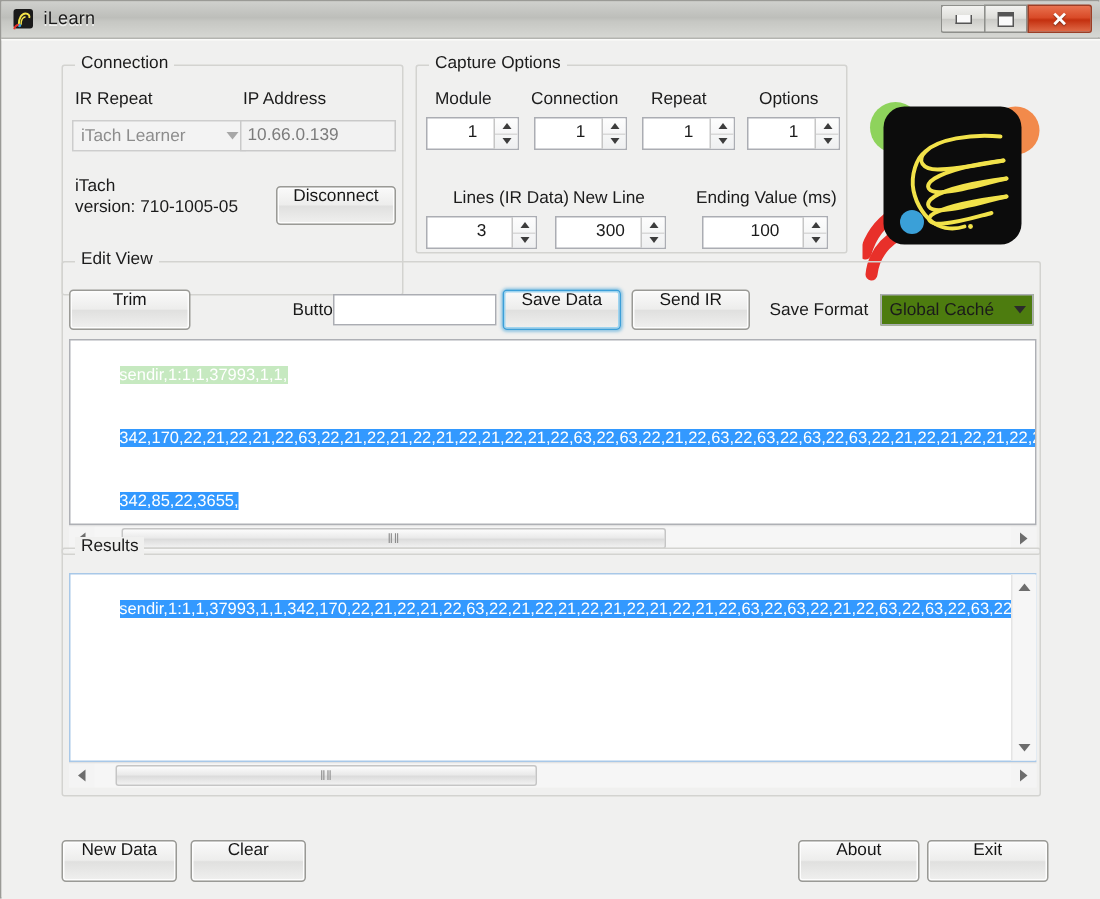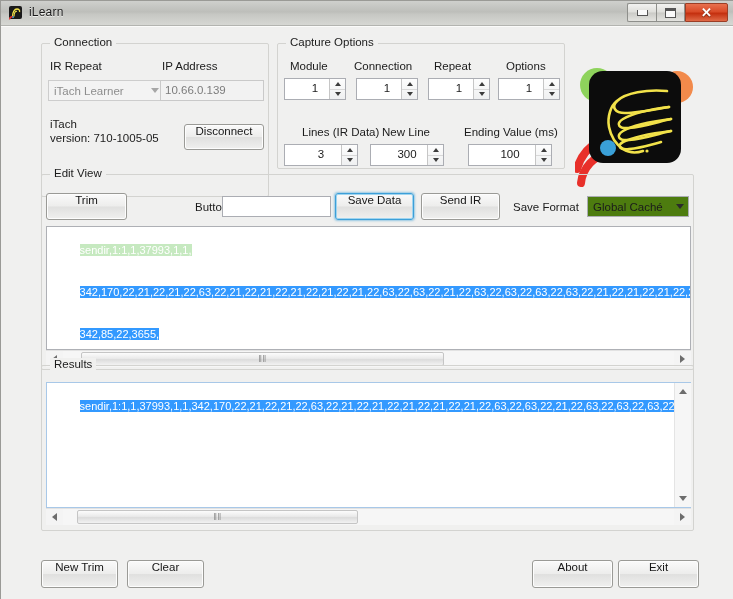--- a/index.html
+++ b/index.html
@@ -442,21 +442,21 @@
             <span class="grip">‖‖</span>
           </div>
         </div>
         <div class="arrow">
             <i class="tri-r"></i>
           </div>
       </div>
     </div>
 
     <div class="btn" style="left:40px; top:533px; width:77px; height:28px;">
-      <span>New Trim</span>
+      <span>New Data</span>
     </div>
     <div class="btn" style="left:126px; top:533px; width:77px; height:28px;">
       <span>Clear</span>
     </div>
     <div class="btn" style="left:531px; top:533px; width:81px; height:28px;">
       <span>About</span>
     </div>
     <div class="btn" style="left:617px; top:533px; width:81px; height:28px;">
       <span>Exit</span>
     </div>

